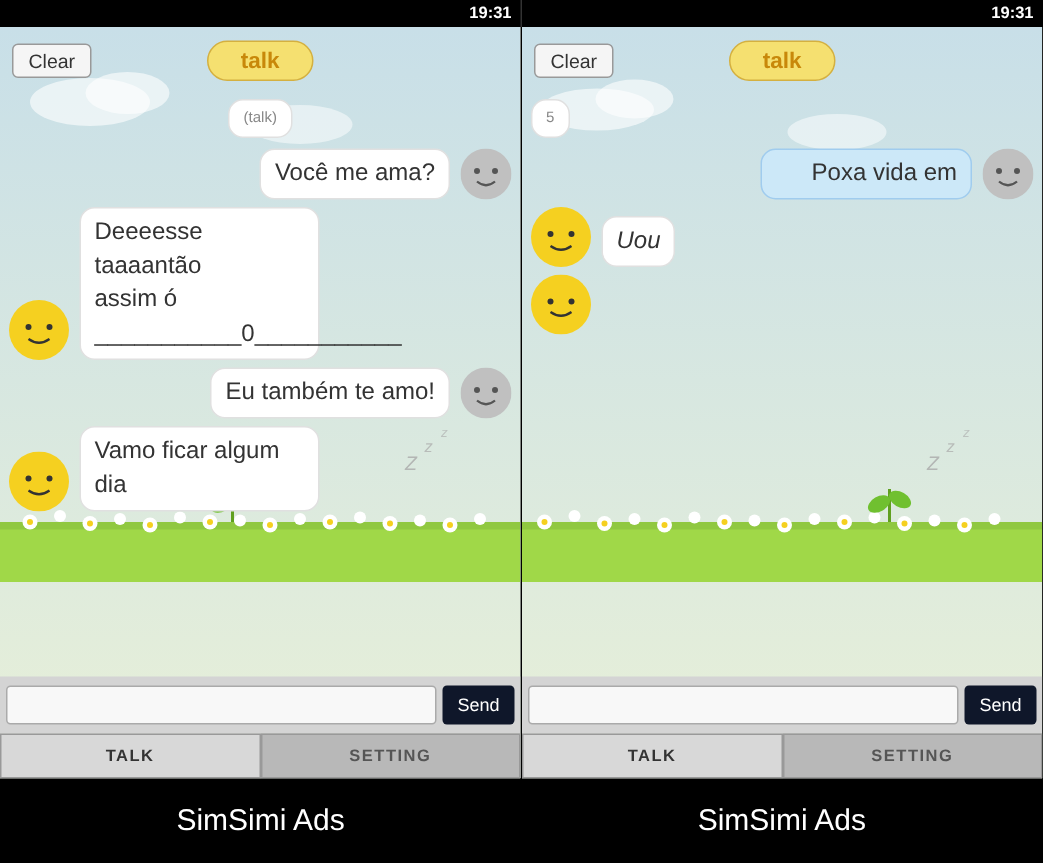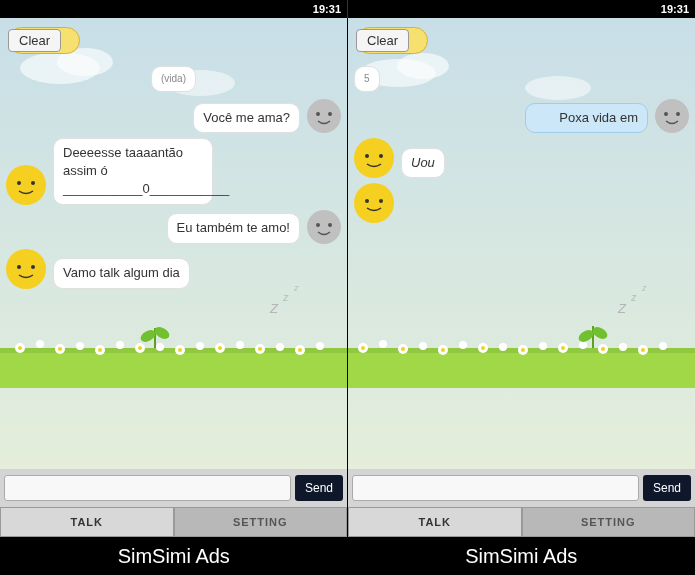--- a/index.html
+++ b/index.html
@@ -61,20 +61,21 @@
       position: absolute;
       top: 0; left: 0; right: 0; bottom: 0;
       pointer-events: none;
       overflow: hidden;
     }
 
     
     .panel-header {
       display: flex;
       align-items: center;
+      justify-content: center;
       padding: 6px 8px;
       position: relative;
       z-index: 10;
       height: 44px;
       background: transparent;
     }
 
     .clear-btn {
       position: absolute;
       left: 8px;
@@ -152,21 +153,21 @@
       border: 1px solid #999;
     }
     .nav-btn.active {
       background: #d8d8d8;
       color: #333;
     }
 
     
     .ads-bar {
       display: flex;
-      height: 38px;
+      height: 56px;
       background: #000;
     }
     .ads-half {
       flex: 1;
       display: flex;
       align-items: center;
       justify-content: center;
     }
     .ads-text {
       color: #fff;
@@ -204,21 +205,21 @@
       align-items: flex-end;
       gap: 3px;
     }
     .row-right {
       flex-direction: row-reverse;
     }
 
     .bub {
       border-radius: 10px;
       padding: 5px 9px;
-      font-size: 13px;
+      font-size: 16px;
       line-height: 1.4;
       max-width: 160px;
     }
     .bub-white {
       background: #fff;
       border: 1px solid #e0e0e0;
       color: #333;
     }
     .bub-blue {
       background: #cce8f8;
@@ -301,21 +302,21 @@
 
       <div class="panel-header">
         <button class="clear-btn">Clear</button>
         <div class="talk-badge">talk</div>
       </div>
 
       <div class="chat-scroll">
         <div class="msg-container">
 
           <div class="row" style="justify-content:center; margin-bottom:2px;">
-            <div class="bub bub-white" style="font-size:10px; color:#888; max-width:120px; text-align:center;">(vida)</div>
+            <div class="bub bub-white" style="font-size:10px; color:#888; max-width:120px; text-align:center;">(talk)</div>
           </div>
 
           <div class="row row-right">
 
             <div style="display:flex;flex-direction:column;align-items:center;gap:2px;flex-shrink:0;">
               <svg width="34" height="34">
                 <circle cx="17" cy="17" r="17" fill="#c0c0c0"></circle>
                 <circle cx="11" cy="15" r="2" fill="#555"></circle>
                 <circle cx="23" cy="15" r="2" fill="#555"></circle>
                 <path d="M11 22 Q17 27 23 22" stroke="#555" stroke-width="1.5" fill="none"></path>
@@ -350,21 +351,21 @@
 
           <div class="row">
             <div style="display:flex;flex-direction:column;align-items:center;gap:2px;flex-shrink:0;">
               <svg width="40" height="40">
                 <circle cx="20" cy="20" r="20" fill="#f5d020"></circle>
                 <circle cx="13" cy="18" r="2" fill="#333"></circle>
                 <circle cx="27" cy="18" r="2" fill="#333"></circle>
                 <path d="M13 26 Q20 31 27 26" stroke="#333" stroke-width="1.5" fill="none"></path>
               </svg>
             </div>
-            <div class="bub bub-white" style="margin-left:4px;">Vamo talk algum dia</div>
+            <div class="bub bub-white" style="margin-left:4px;">Vamo ficar algum dia</div>
           </div>
 
         </div>
       </div>
 
       <div class="input-area">
         <input type="text" class="chat-input" value="" style="">
         <button class="send-btn">Send</button>
       </div>
 

